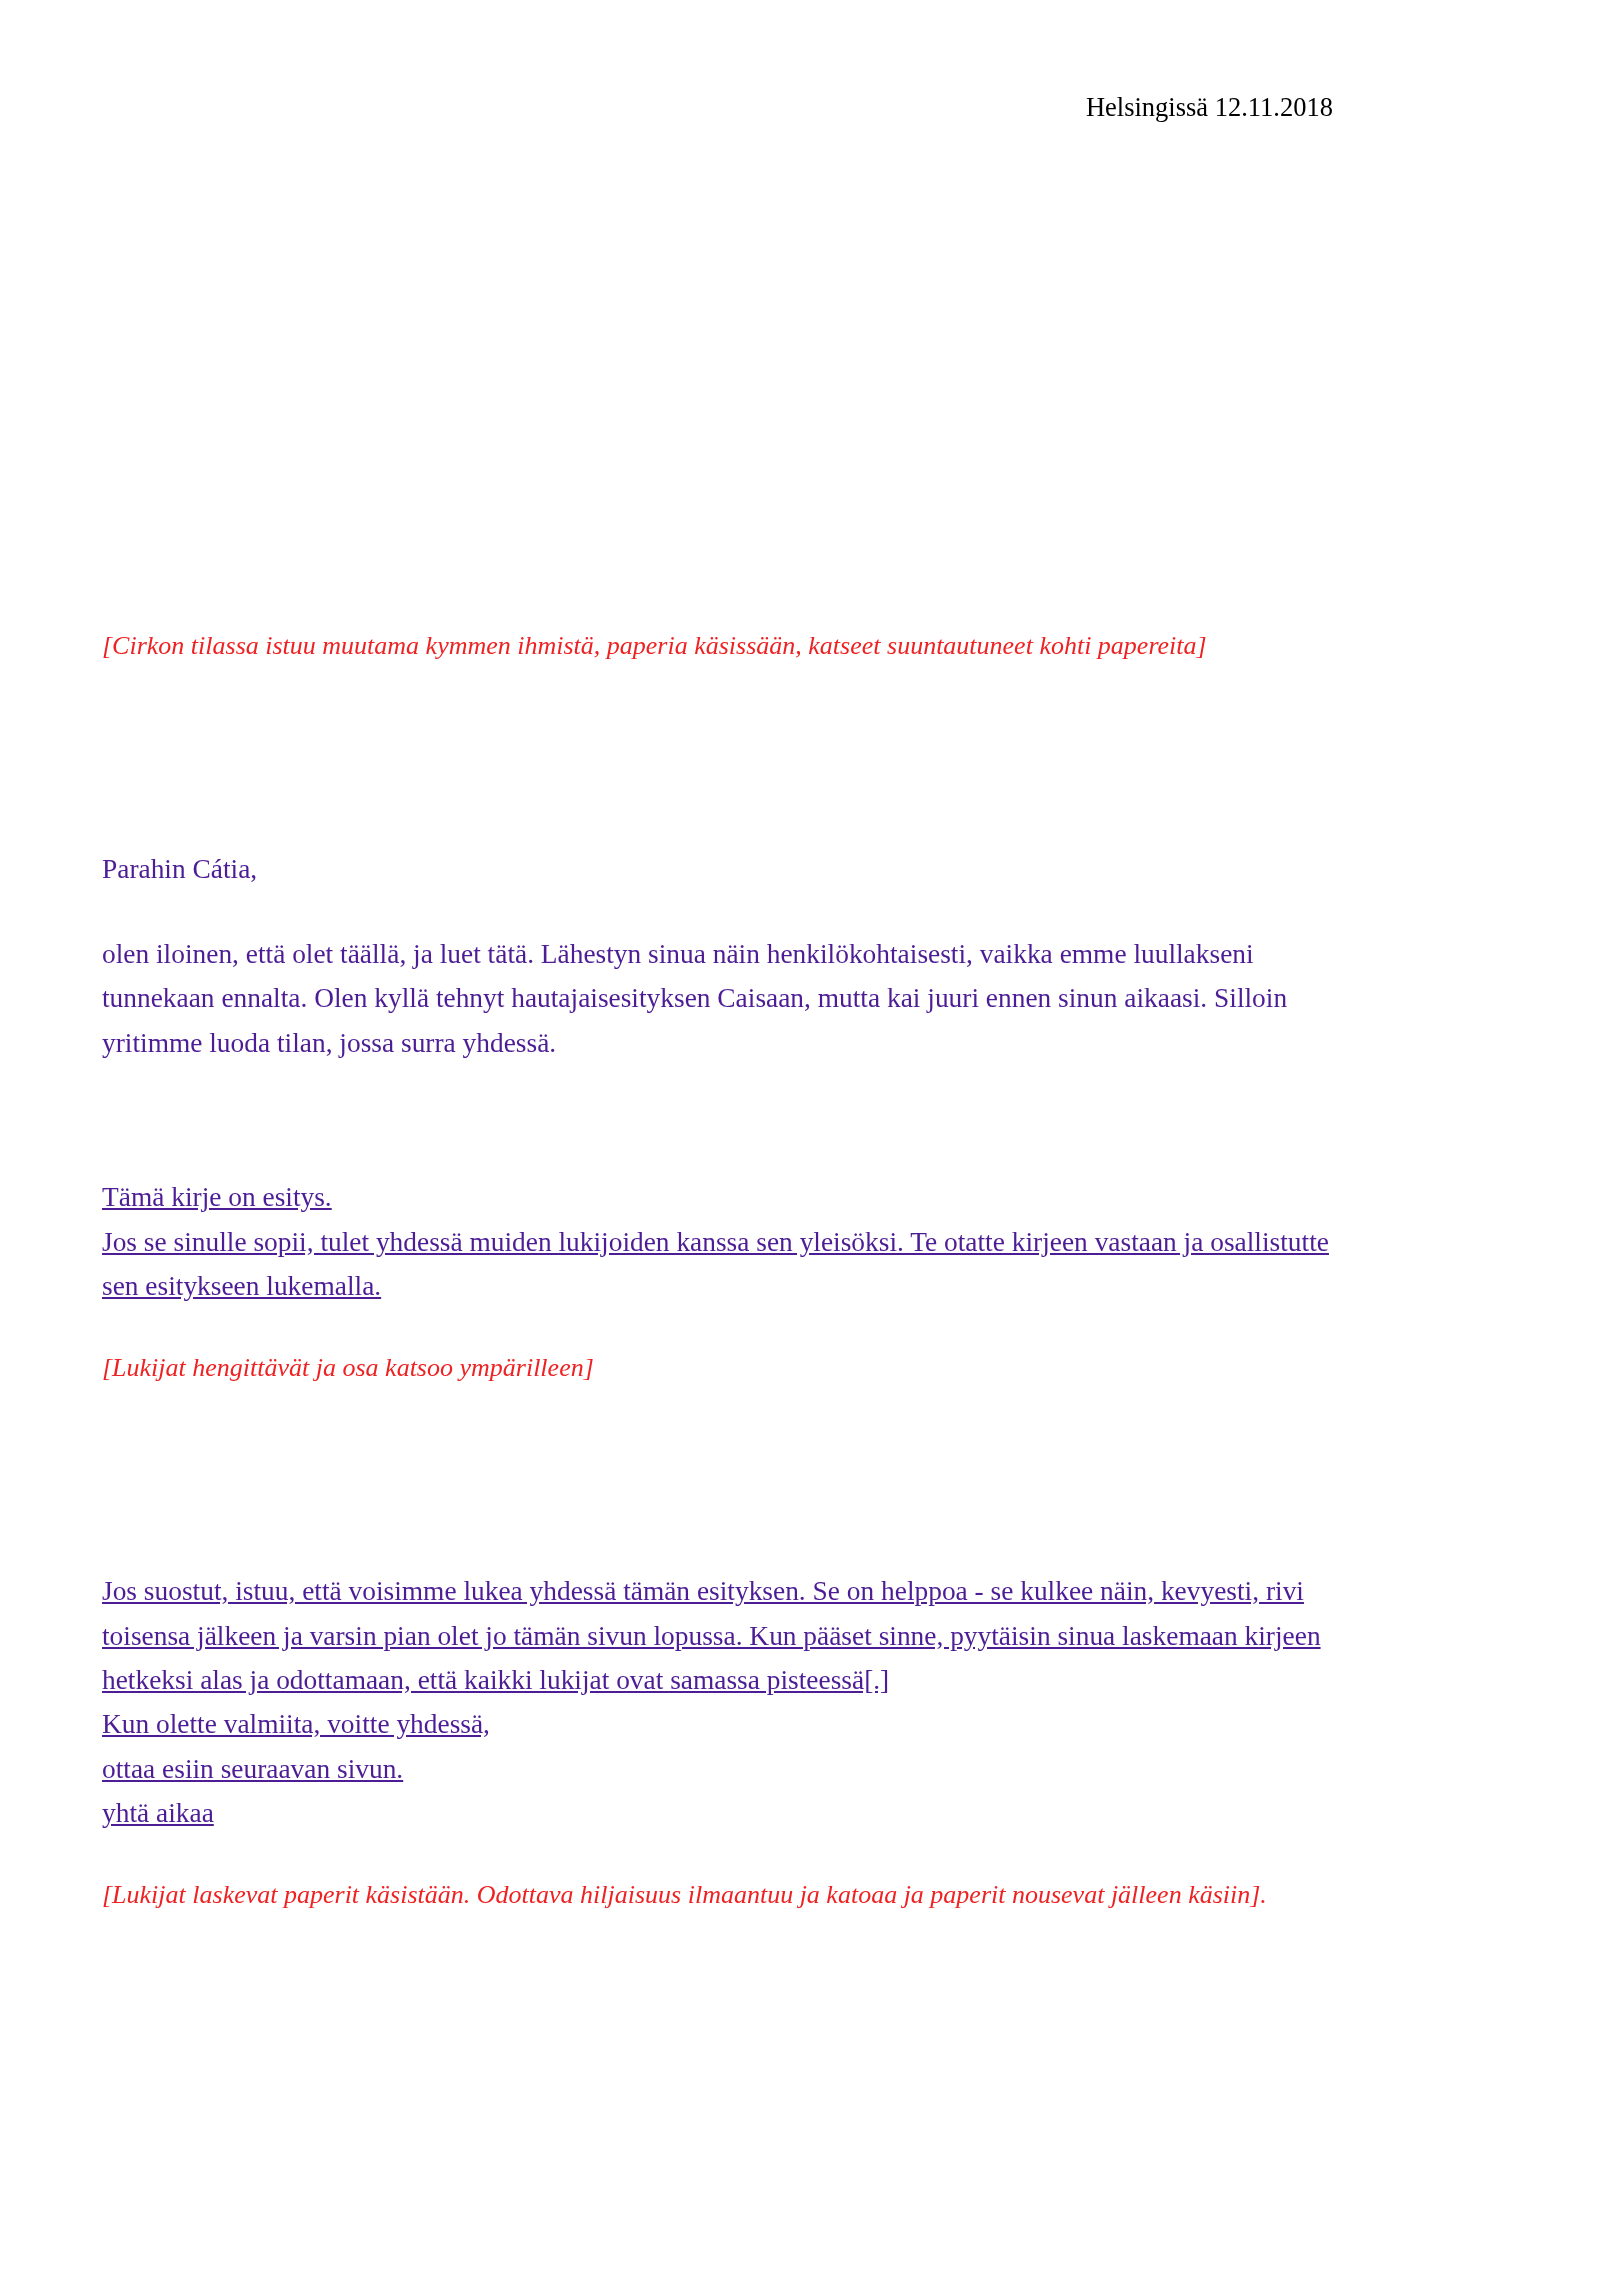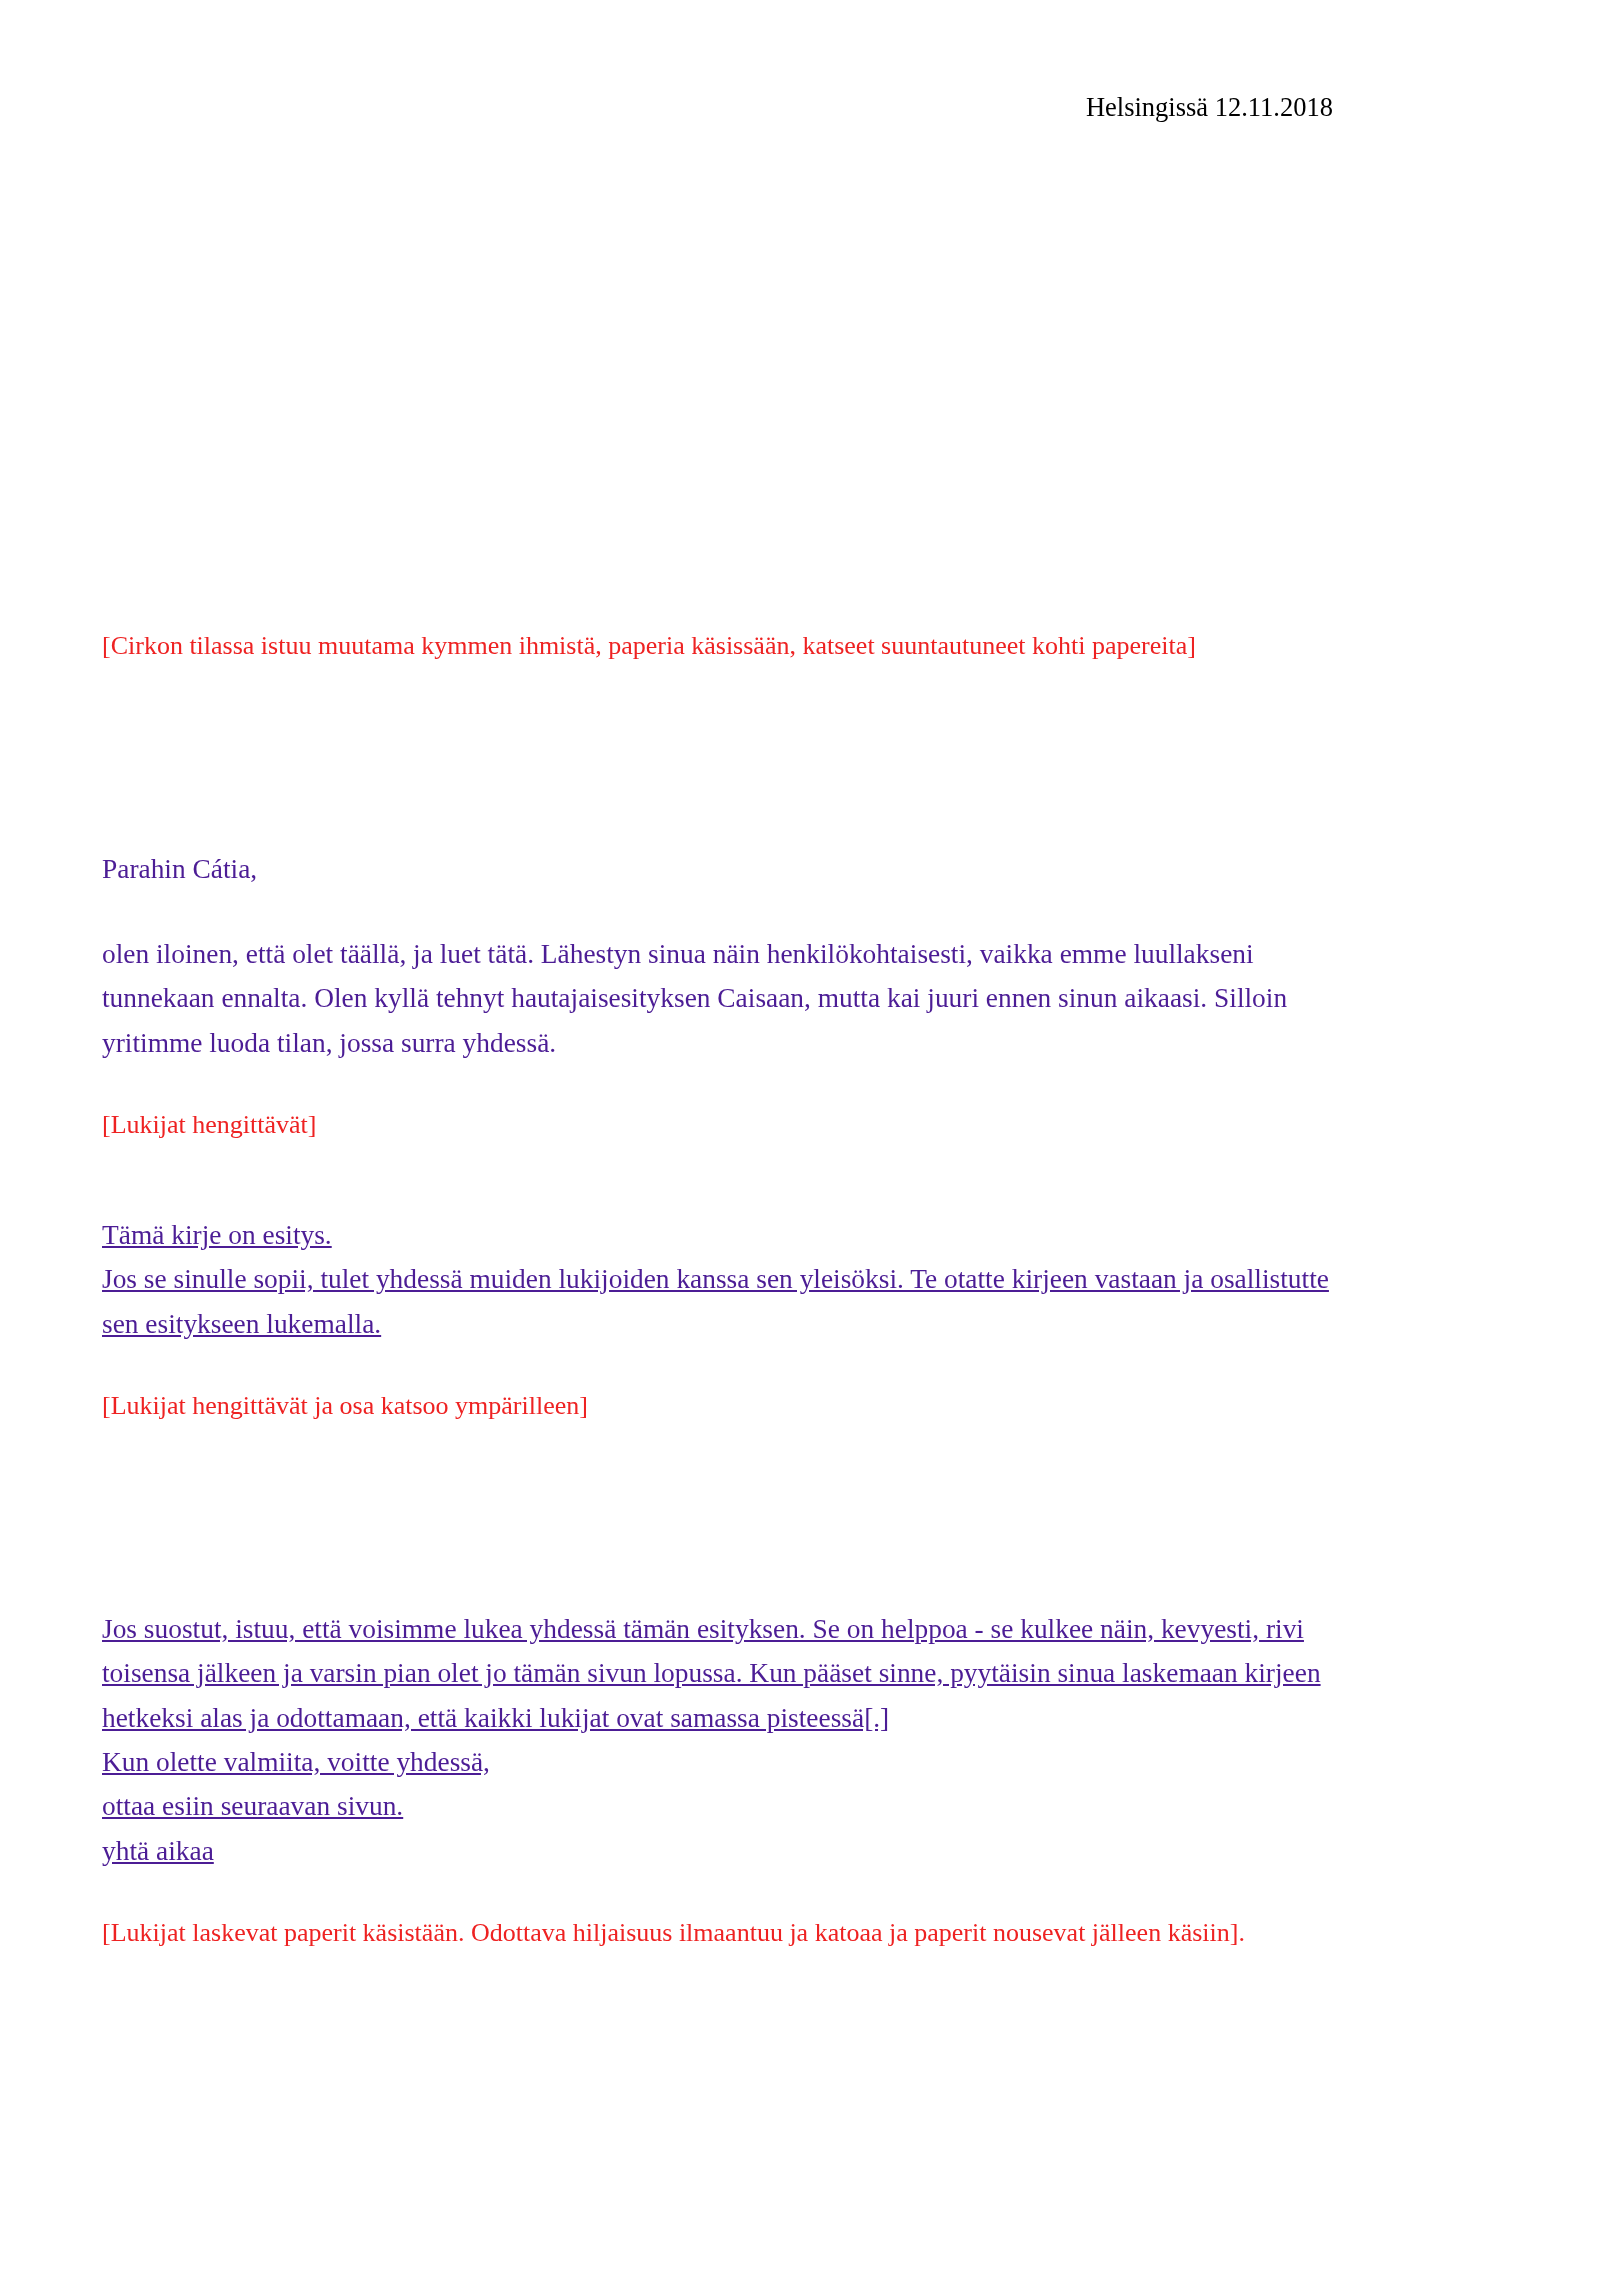--- a/index.html
+++ b/index.html
@@ -30,20 +30,21 @@
     white-space: nowrap;
   }
   .content {
     position: absolute;
     left: 102px;
     right: 102px;
     top: 627px;
   }
   .stage {
     color: #ee2222;
+    font-style: italic;
     font-size: 26px;
     line-height: 1.45;
   }
   .para {
     font-size: 27.4px;
     line-height: 1.62;
     color: #4c1d95;
   }
   .gap-s  { height: 41px; }
   .gap-m  { height: 69px; }
@@ -68,21 +69,20 @@
     <div class="gap-xl"></div>
 
     <div class="para">Parahin Cátia,</div>
 
     <div class="gap-s"></div>
 
     <div class="para">olen iloinen, että olet täällä, ja luet tätä. Lähestyn sinua näin henkilökohtaisesti, vaikka emme luullakseni tunnekaan ennalta. Olen kyllä tehnyt hautajaisesityksen Caisaan, mutta kai juuri ennen sinun aikaasi. Silloin yritimme luoda tilan, jossa surra yhdessä.</div>
 
     <div class="gap-s"></div>
 
-    <div class="stage">[Lukijat hengittävät]</div>
 
     <div class="gap-m"></div>
 
     <div class="para block-lines">
       <p>Tämä kirje on esitys.</p>
       <p>Jos se sinulle sopii, tulet yhdessä muiden lukijoiden kanssa sen yleisöksi. Te otatte kirjeen vastaan ja osallistutte sen esitykseen lukemalla.</p>
     </div>
 
     <div class="gap-s"></div>
 

